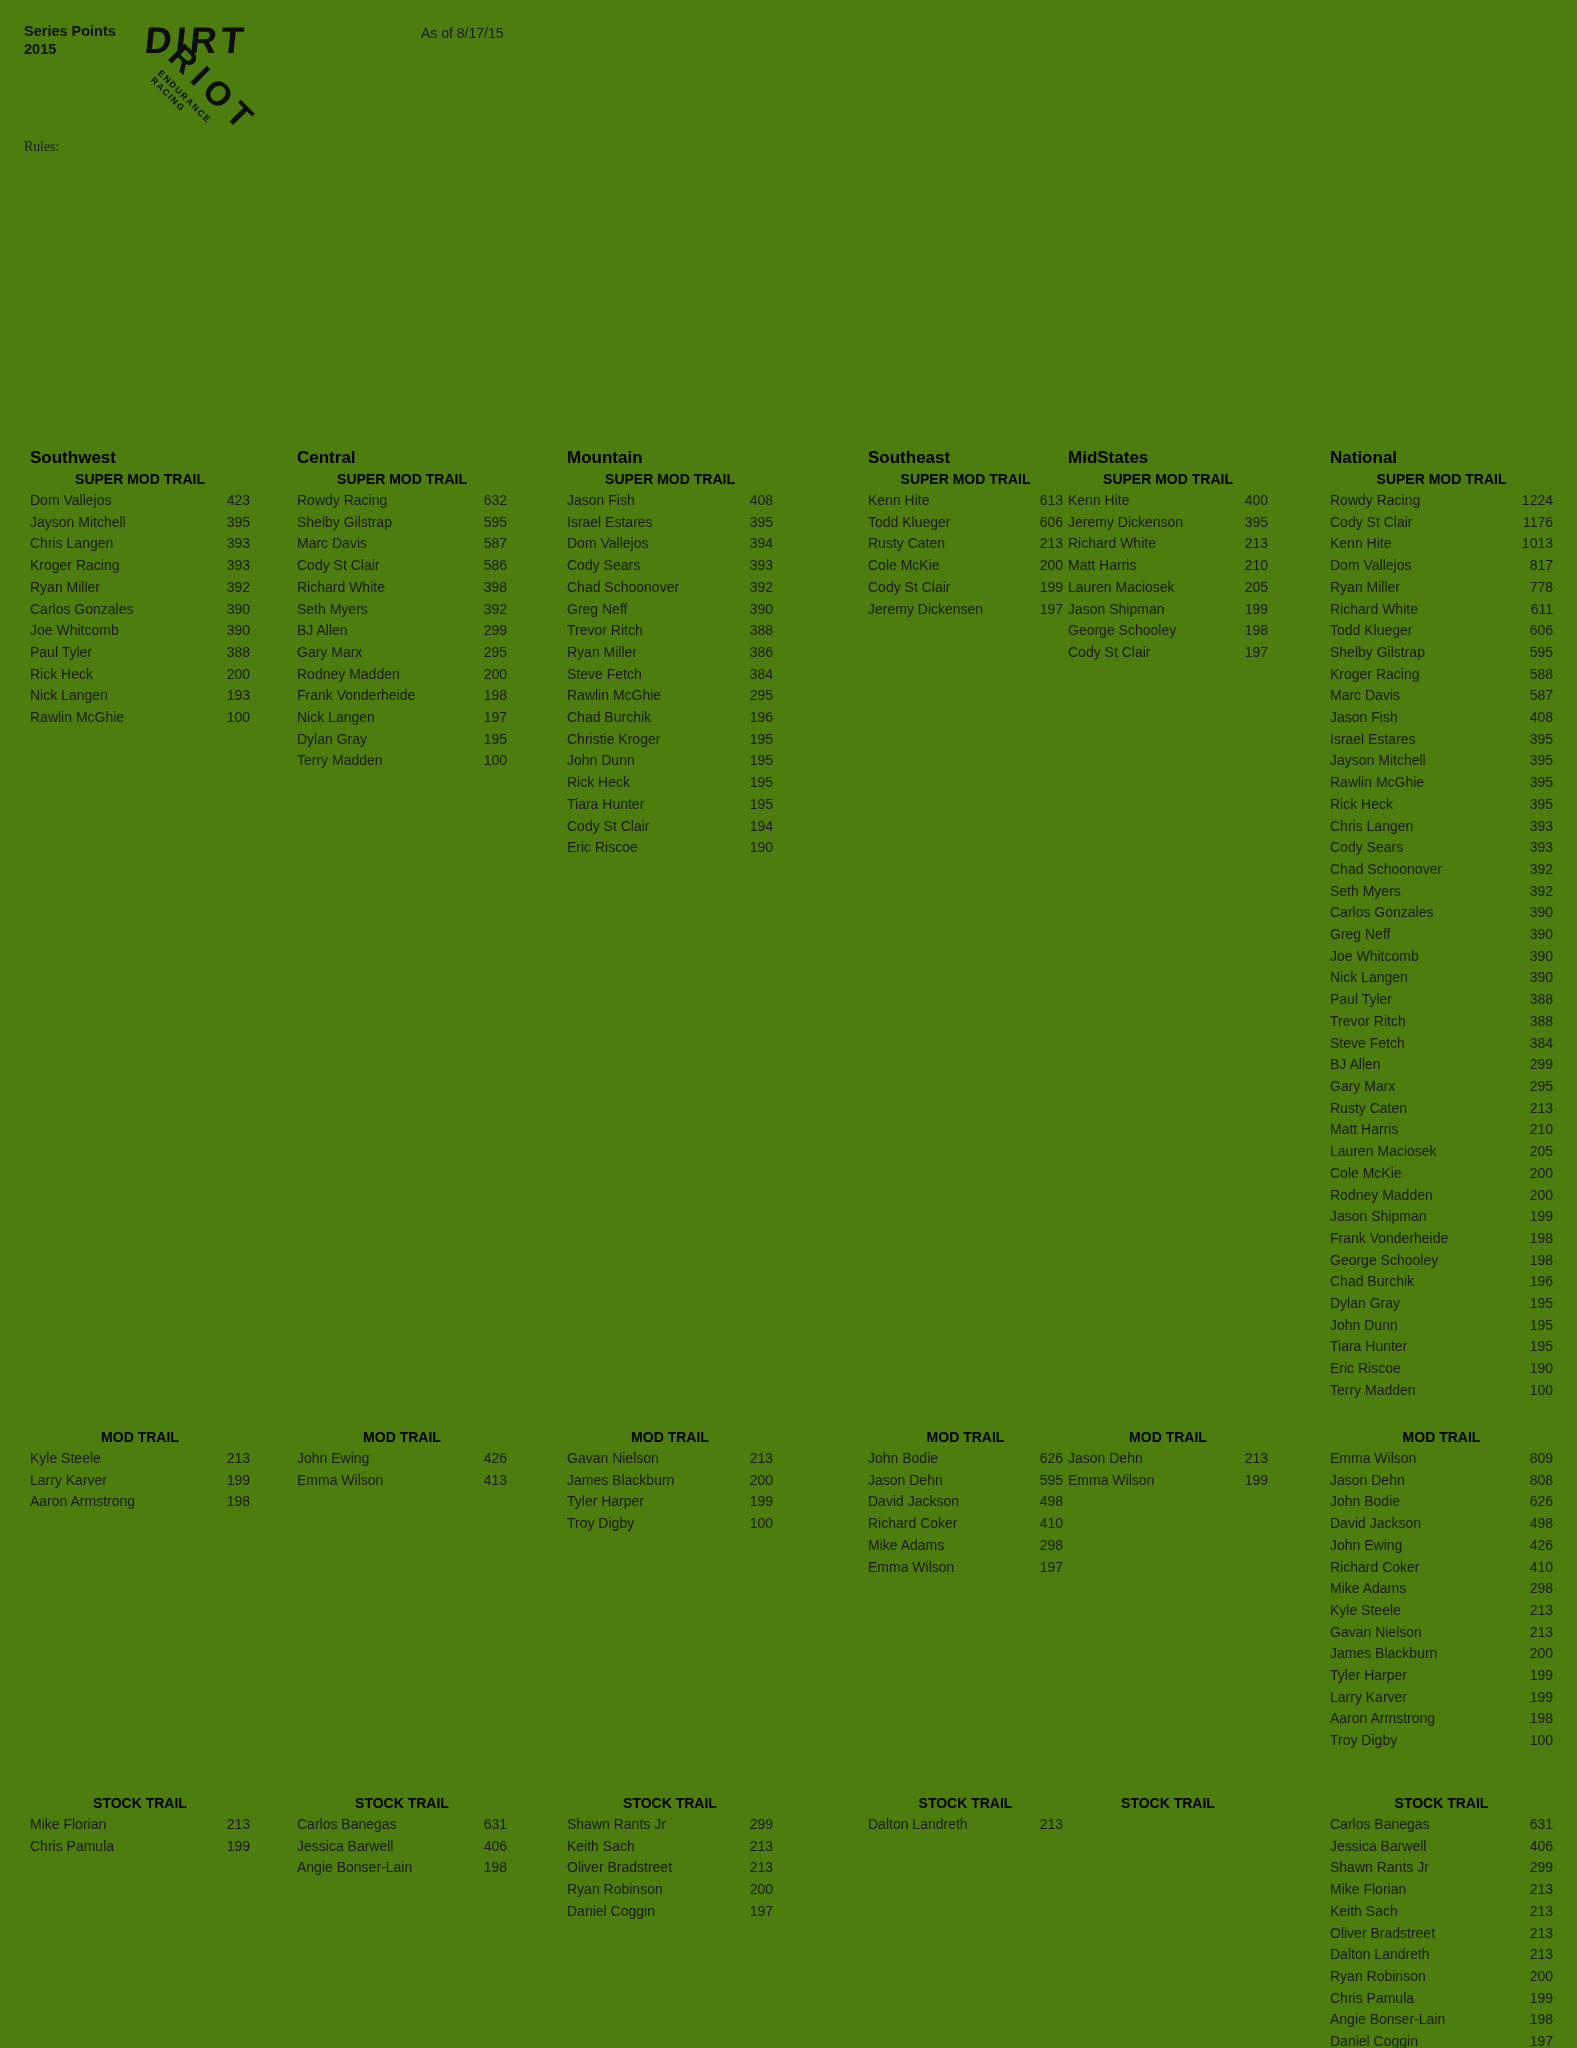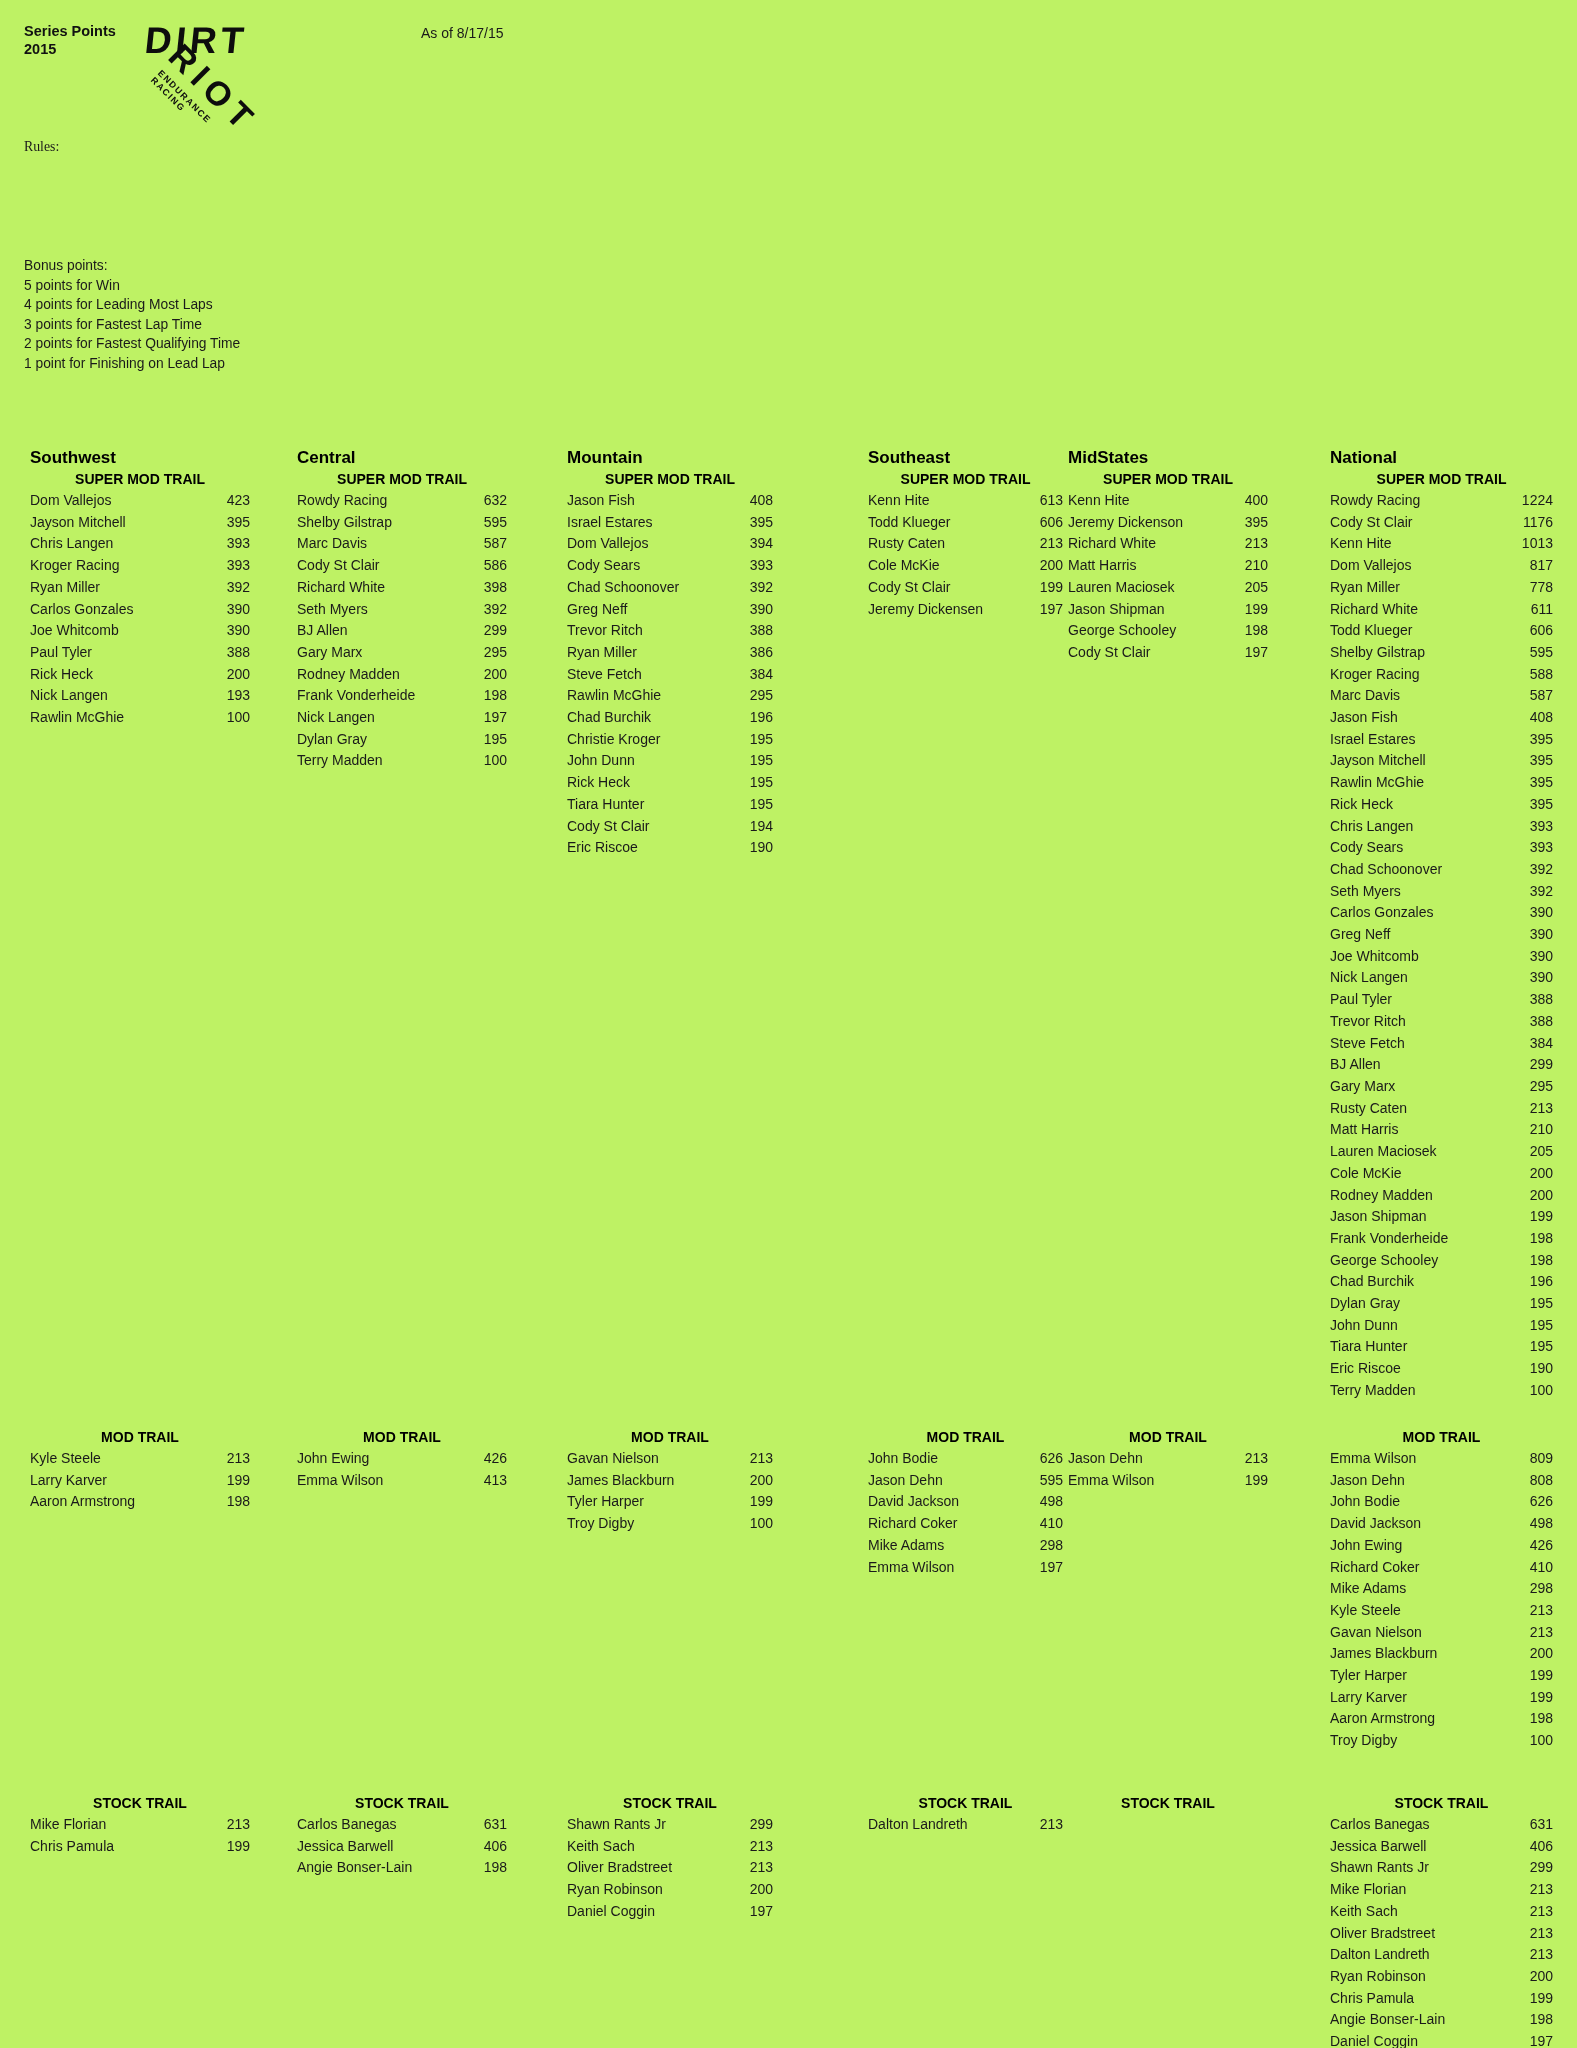--- a/index.html
+++ b/index.html
@@ -1,20 +1,20 @@
 <!DOCTYPE html>
 <html><head>
 <meta charset="utf-8">
 <style>
   html,body{margin:0;padding:0;background:#e8e8e8;}
   .page{
     position:relative;
     width:1577px;
     height:2048px;
-    background:#bef264;
+    background:#4d7c0f;
     font-family:"Liberation Sans", sans-serif;
     color:#1a1a1a;
     overflow:hidden;
   }
   .abs{position:absolute;}
   
   .doc-title{left:24px;top:22px;font-size:14.5px;font-weight:bold;line-height:18px;color:#111;}
   .as-of{left:421px;top:25px;font-size:14px;text-align:center;}
   
   .logo{left:143px;top:22px;width:140px;height:108px;color:#0d0d0d;}
@@ -77,28 +77,20 @@
       <span>ENDURANCE</span>
       <span>RACING</span>
     </span>
   </div>
 
   <div class="abs as-of">As of 8/17/15</div>
 
   <div class="abs rules-heading">Rules:</div>
 
 
-  <div class="abs bonus-block">
-    <div>Bonus points:</div>
-    <div>5 points for Win</div>
-    <div>4 points for Leading Most Laps</div>
-    <div>3 points for Fastest Lap Time</div>
-    <div>2 points for Fastest Qualifying Time</div>
-    <div>1 point for Finishing on Lead Lap</div>
-  </div>
 
 
   <div class="column col-0">
       <div class="section section-super">
         <div class="region-title">Southwest</div>
         <div class="class-label">SUPER MOD TRAIL</div>
         <div class="rows">
           <div class="row">
             <span class="driver">Dom Vallejos</span>
             <span class="pts">423</span>

